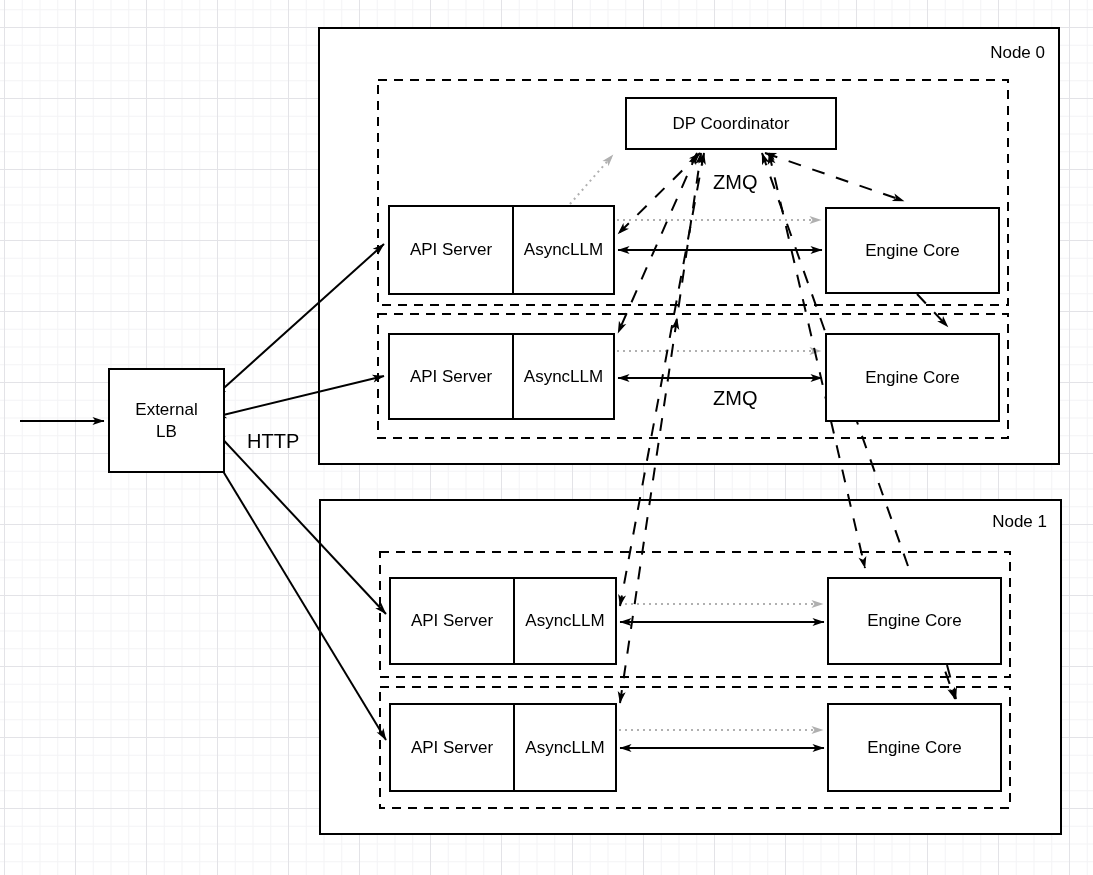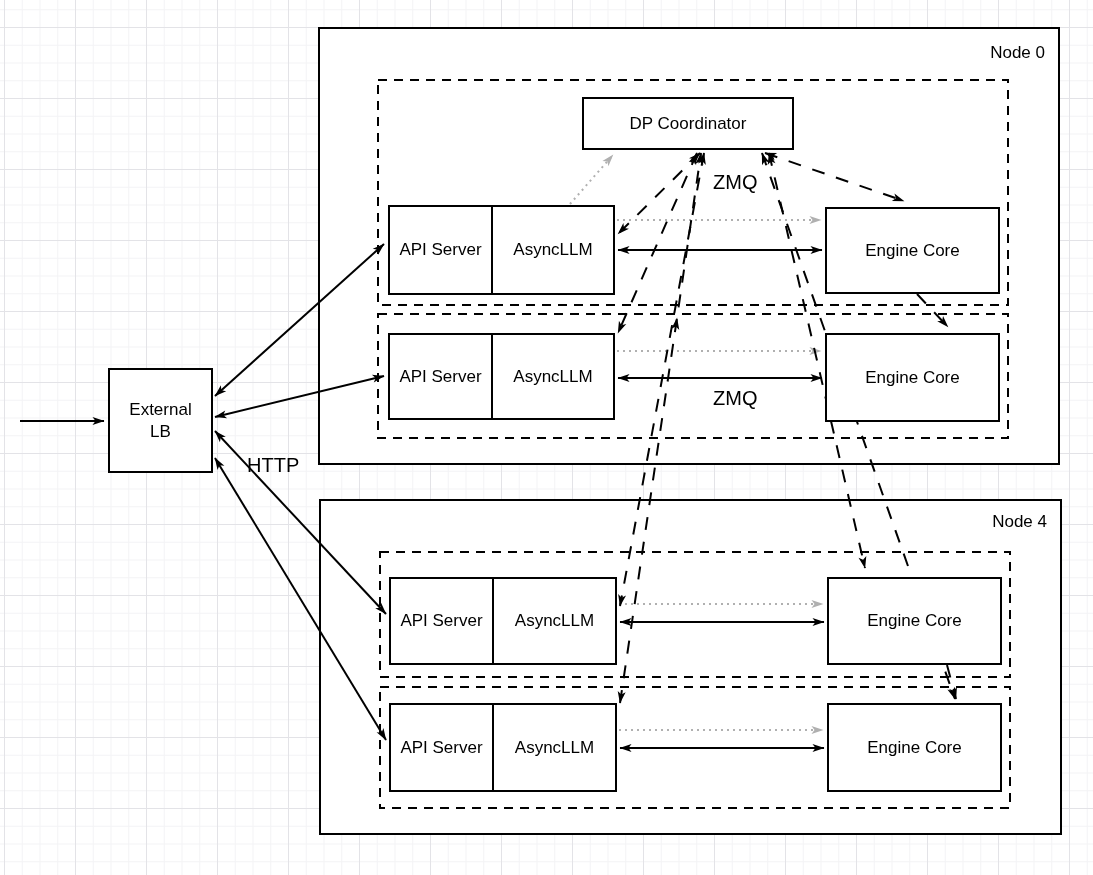--- a/index.html
+++ b/index.html
@@ -35,21 +35,21 @@
   .split-box {
     position: absolute; box-sizing: border-box;
     background: #ffffff; border: 2px solid #000000;
     display: flex; align-items: stretch;
     font-size: 17px;
   }
   .split-cell {
     display: flex; align-items: center; justify-content: center;
     white-space: nowrap;
   }
-  .cell-left { width: 101px; }
+  .cell-left { width: 122px; }
   .cell-right { flex: 1; border-left: 2px solid #000000; text-align: center; }
   .conn-label {
     position: absolute; font-size: 20px; white-space: nowrap;
   }
   svg.connector-layer { position: absolute; left: 0; top: 0; }
 </style>
 </head>
 <body>
 
 <div class="canvas">
@@ -104,23 +104,23 @@
       <path d="M 620 703 L 677 318 L 701 153" marker-start="url(#arrBs)" marker-mid="url(#arrB)" marker-end="url(#arrB)"></path>
       <path d="M 765 153 L 904 201" marker-start="url(#arrBs)" marker-end="url(#arrB)"></path>
       <path d="M 769 153 L 865 568" marker-start="url(#arrBs)" marker-end="url(#arrB)"></path>
       <path d="M 762 153 L 955 699" marker-start="url(#arrBs)" marker-end="url(#arrB)"></path>
       <path d="M 917 294 L 948 327" marker-end="url(#arrB)"></path>
       <path d="M 947 665 L 956 699" marker-end="url(#arrB)"></path>
     </g>
   </svg>
 
   <div class="node-label" style="right:48px; top:43px;">Node 0</div>
-  <div class="node-label" style="right:46px; top:512px;">Node 4</div>
+  <div class="node-label" style="right:46px; top:512px;">Node 1</div>
 
-  <div class="shape-box" style="left:582px; top:97px; width:212px; height:53px;">
+  <div class="shape-box" style="left:625px; top:97px; width:212px; height:53px;">
     <span>DP Coordinator</span>
   </div>
 
   <div class="split-box" style="left:388px; top:205px; width:227px; height:90px;">
     <div class="split-cell cell-left">
         <span>API Server</span>
       </div>
     <div class="split-cell cell-right">
         <span>AsyncLLM</span>
       </div>
@@ -156,24 +156,24 @@
   <div class="shape-box" style="left:825px; top:333px; width:175px; height:89px;">
     <span>Engine Core</span>
   </div>
   <div class="shape-box" style="left:827px; top:577px; width:175px; height:88px;">
     <span>Engine Core</span>
   </div>
   <div class="shape-box" style="left:827px; top:703px; width:175px; height:89px;">
     <span>Engine Core</span>
   </div>
 
-  <div class="shape-box" style="left:108px; top:368px; width:105px; height:105px;">
+  <div class="shape-box" style="left:108px; top:368px; width:117px; height:105px;">
     <span>
       <span>External</span><br>
       <span>LB</span>
     </span>
   </div>
 
-  <div class="conn-label" style="left:247px; top:454px;">HTTP</div>
+  <div class="conn-label" style="left:247px; top:430px;">HTTP</div>
   <div class="conn-label" style="left:713px; top:171px;">ZMQ</div>
   <div class="conn-label" style="left:713px; top:387px;">ZMQ</div>
 
 </div>
 
 </body></html>

